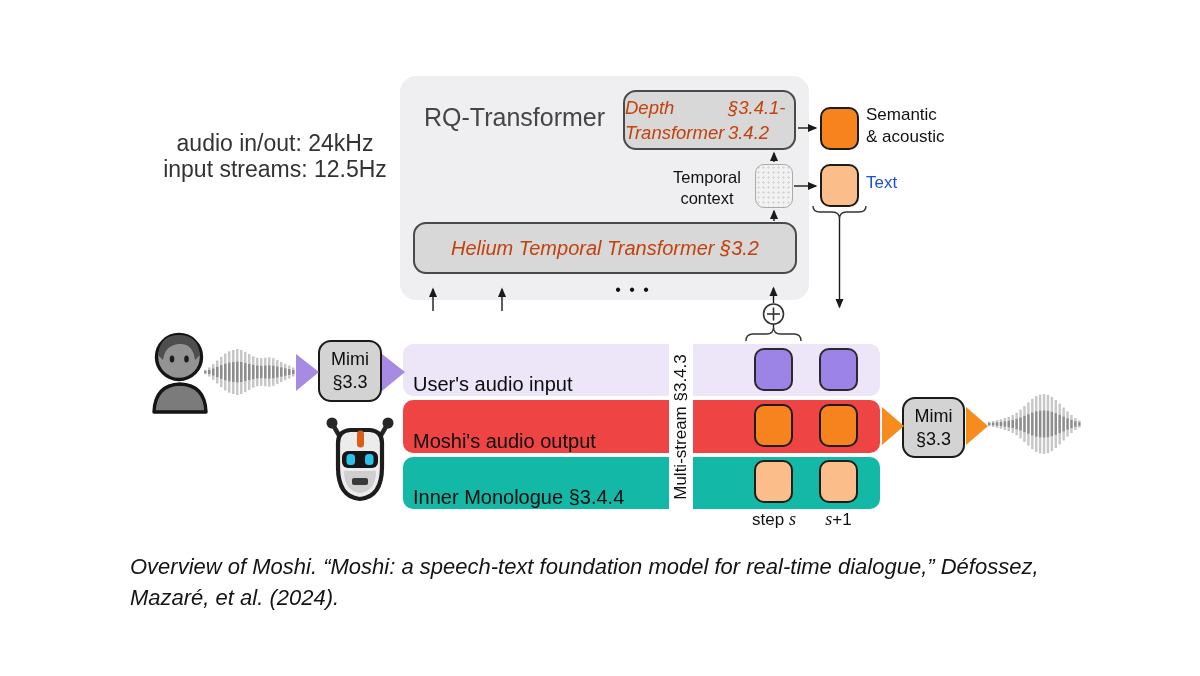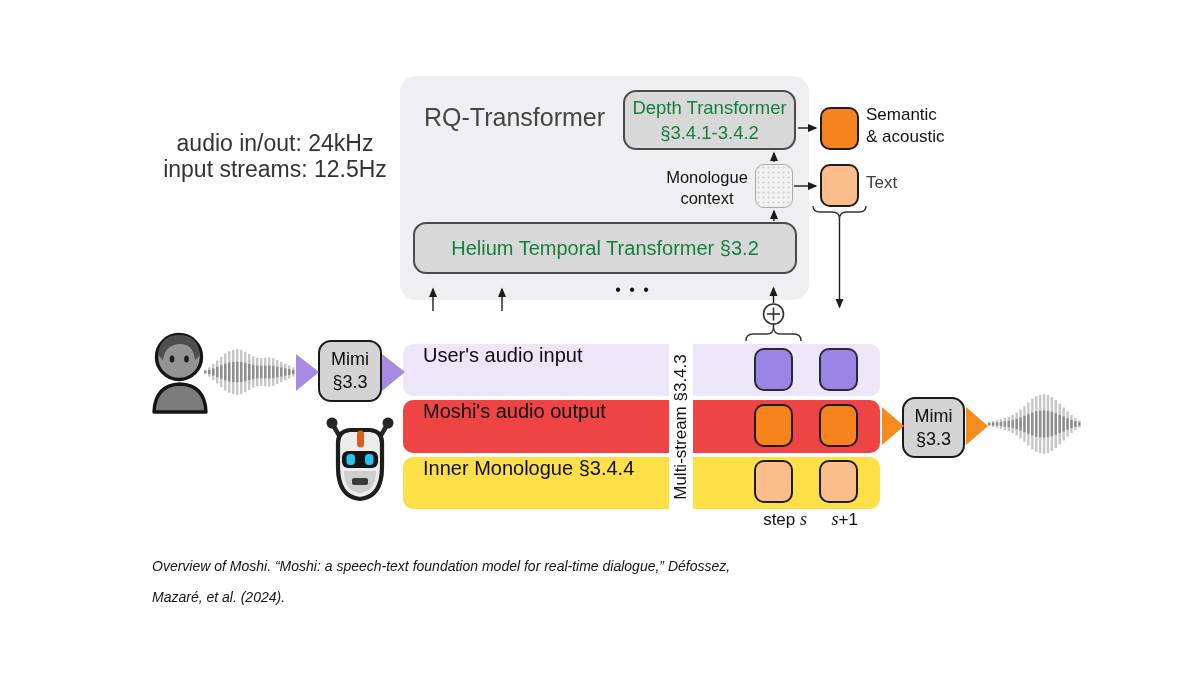--- a/index.html
+++ b/index.html
@@ -10,64 +10,64 @@
   }
   .abs{position:absolute;}
   
   #frame-rates{left:130px;top:130px;width:290px;text-align:center;}
   #frame-rates .fr-title{font-size:20.5px;color:#2e2e2e;margin-bottom:8px;}
   #frame-rates .fr-line{font-size:23px;color:#333;line-height:26px;}
   
   #rq-panel{left:400px;top:76px;width:409px;height:224px;background:#EFEFF1;border-radius:16px;}
   #rq-title{left:424px;top:103px;font-size:25px;color:#454545;}
   .gray-box{background:#D8D8D8;border:2px solid #4a4a4a;border-radius:13px;box-sizing:border-box;
-    display:flex;flex-direction:column;align-items:center;justify-content:center;color:#15803d;}
+    display:flex;align-items:center;justify-content:center;color:#c2410c;font-style:italic;}
   #depth-box{left:623px;top:90px;width:173px;height:60px;font-size:18.5px;line-height:25px;}
   #temporal-label{left:664px;top:167px;width:86px;text-align:center;font-size:16.5px;line-height:21px;color:#111;}
   #tctx-box{left:755px;top:164px;width:38px;height:44px;background:#F2F2F2;
     background-image:radial-gradient(#d9d9d9 1px, transparent 1.2px);background-size:5px 5px;
     border:1.5px solid #a9a9a9;border-radius:9px;box-sizing:border-box;}
   #helium-box{left:413px;top:222px;width:384px;height:52px;font-size:20px;}
   #dots{left:598px;top:281px;width:70px;text-align:center;font-size:16px;color:#111;letter-spacing:2px;}
   
   .tok{border:2px solid #1c1c1c;border-radius:10px;box-sizing:border-box;width:39px;height:43px;}
   .tok.orange{background:#F6831D;}
   .tok.lorange{background:#FBBE8A;}
   .tok.purple{background:#9C84E6;border-color:#2a2a2a;}
   #sq-semantic{left:820px;top:107px;}
   #sq-text{left:820px;top:164px;}
   #semantic-label{left:866px;top:104px;font-size:17px;line-height:21.5px;color:#111;}
-  #text-label{left:866px;top:173px;font-size:17px;color:#404040;}
-  
-  .srow{left:403px;width:477px;border-radius:10px;display:flex;align-items:flex-start;
-    padding-left:20px;box-sizing:border-box;font-size:20px;color:#0d0d0d;}
+  #text-label{left:866px;top:173px;font-size:17px;color:#1d4ed8;}
+  
+  .srow{left:403px;width:477px;border-radius:10px;display:flex;align-items:flex-end;
+    padding-left:10px;box-sizing:border-box;font-size:20px;color:#0d0d0d;}
   #row-user{top:344px;height:52px;background:#ECE6F8;}
   #row-moshi{top:400px;height:53px;background:#ef4444;}
-  #row-inner{top:457px;height:52px;background:#fde047;}
+  #row-inner{top:457px;height:52px;background:#14b8a6;}
   #ms-strip{left:669px;top:340px;width:24px;height:174px;background:#ffffff;
     display:flex;align-items:center;justify-content:center;}
   #ms-strip span{transform:rotate(-90deg);white-space:nowrap;font-size:17px;color:#111;}
   
   #t-r1c1{left:754px;top:348px;} #t-r1c2{left:819px;top:348px;}
   #t-r2c1{left:754px;top:404px;} #t-r2c2{left:819px;top:404px;}
   #t-r3c1{left:754px;top:460px;} #t-r3c2{left:819px;top:460px;}
   
-  .steplab{top:509px;text-align:right;font-size:17px;color:#111;}
+  .steplab{top:509px;text-align:center;font-size:17px;color:#111;}
   #step-s{left:741px;width:66px;}
   #step-s1{left:819px;width:39px;}
   .mathvar{font-family:"Liberation Serif","DejaVu Serif",serif;font-style:italic;font-size:18px;}
   
   .mimi{background:#D3D3D3;border:2.2px solid #1a1a1a;border-radius:13px;box-sizing:border-box;
     display:flex;flex-direction:column;align-items:center;justify-content:center;
     font-size:18px;line-height:23px;color:#0d0d0d;}
   #mimi-left{left:318px;top:340px;width:64px;height:62px;}
   #mimi-right{left:902px;top:397px;width:63px;height:61px;}
   
-  #caption{left:130px;top:551px;width:1000px;font-style:italic;font-size:14px;
-    line-height:31px;color:#141414;margin-left:22px;}
+  #caption{left:130px;top:551px;width:1000px;font-style:italic;font-size:22px;
+    line-height:31px;color:#141414;}
   svg.icon{position:absolute;overflow:visible;}
   #connectors{left:0;top:0;pointer-events:none;}
 </style>
 </head>
 <body>
 
 <div id="canvas">
 
   <div class="abs" id="frame-rates">
     <div class="fr-line">audio in/out: 24kHz</div>
@@ -76,21 +76,21 @@
 
   <div class="abs" id="rq-panel"></div>
   <div class="abs" id="rq-title">RQ-Transformer</div>
 
   <div class="abs gray-box" id="depth-box">
     <div>Depth Transformer</div>
     <div>§3.4.1-3.4.2</div>
   </div>
 
   <div class="abs" id="temporal-label">
-    <div>Monologue</div>
+    <div>Temporal</div>
     <div>context</div>
   </div>
   <div class="abs" id="tctx-box"></div>
 
   <div class="abs gray-box" id="helium-box">
     <div>Helium Temporal Transformer §3.2</div>
   </div>
 
   <div class="abs" id="dots">• • •</div>
 

